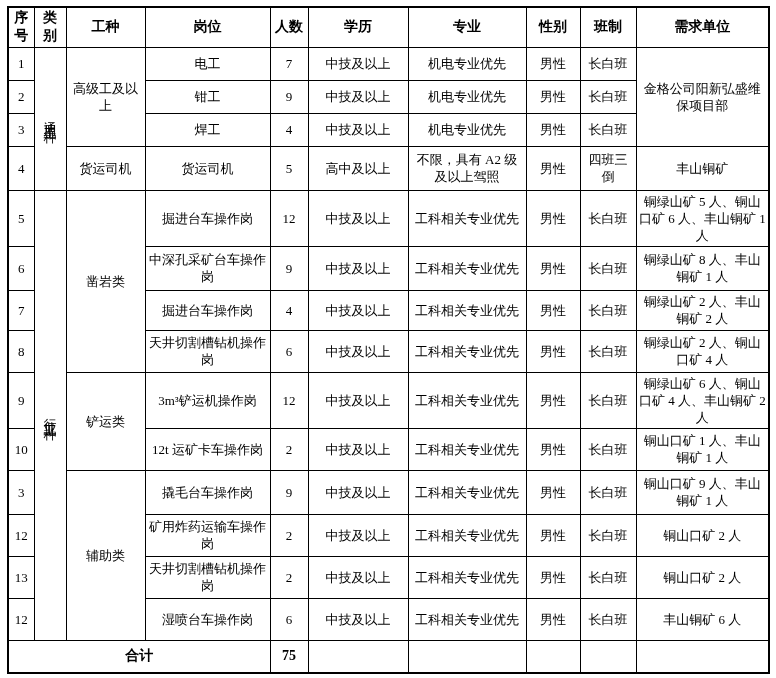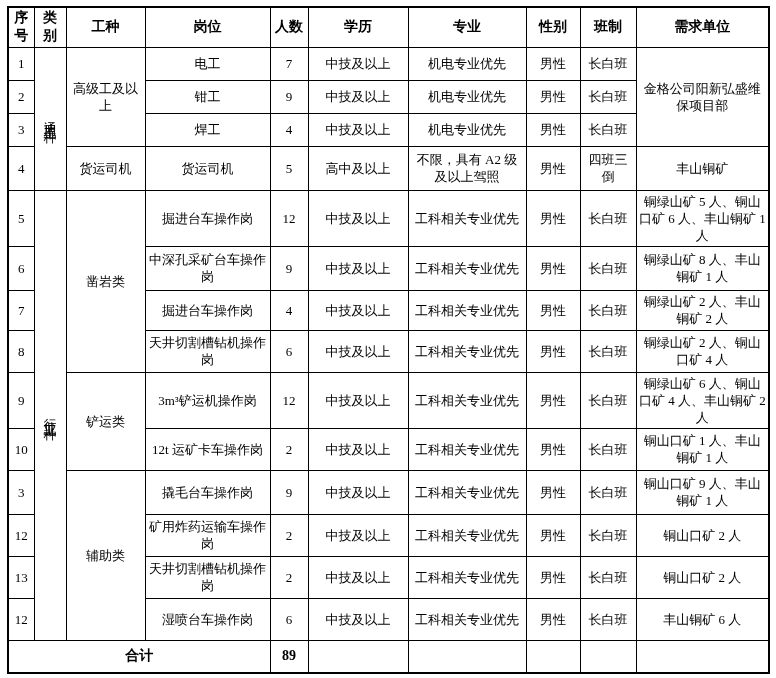--- a/index.html
+++ b/index.html
@@ -241,21 +241,21 @@
       <td class="num">6</td>
       <td>中技及以上</td>
       <td>工科相关专业优先</td>
       <td>男性</td>
       <td>长白班</td>
       <td>丰山铜矿 6 人</td>
     </tr>
 
     <tr class="ftr">
       <td colspan="4">合计</td>
-      <td class="num">89</td>
+      <td class="num">75</td>
       <td></td>
       <td></td>
       <td></td>
       <td></td>
       <td></td>
     </tr>
   </tbody>
     </table>
 </div>
 

